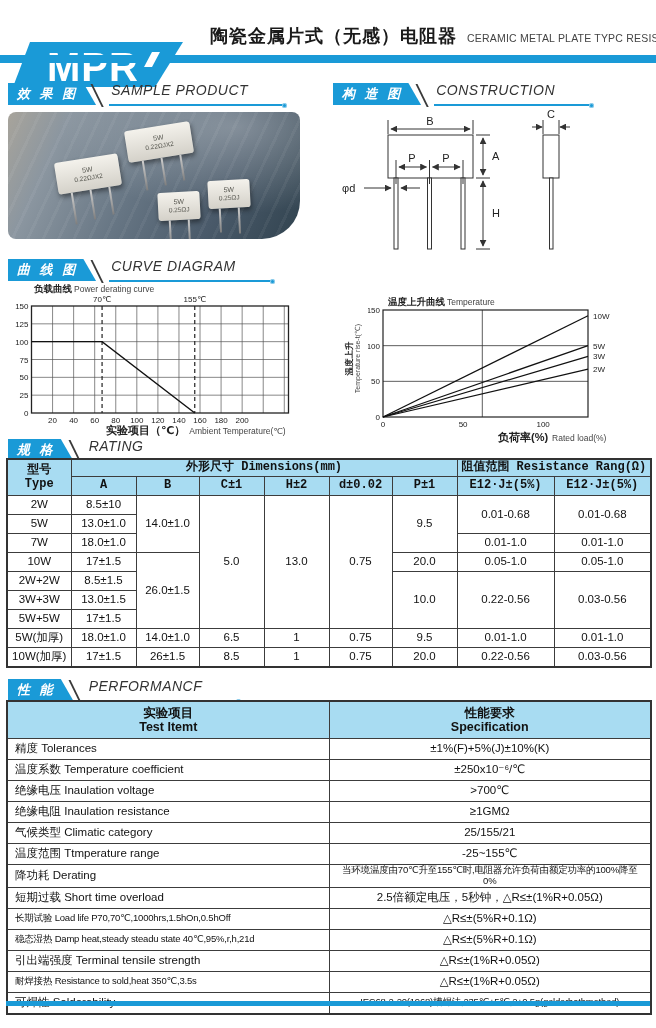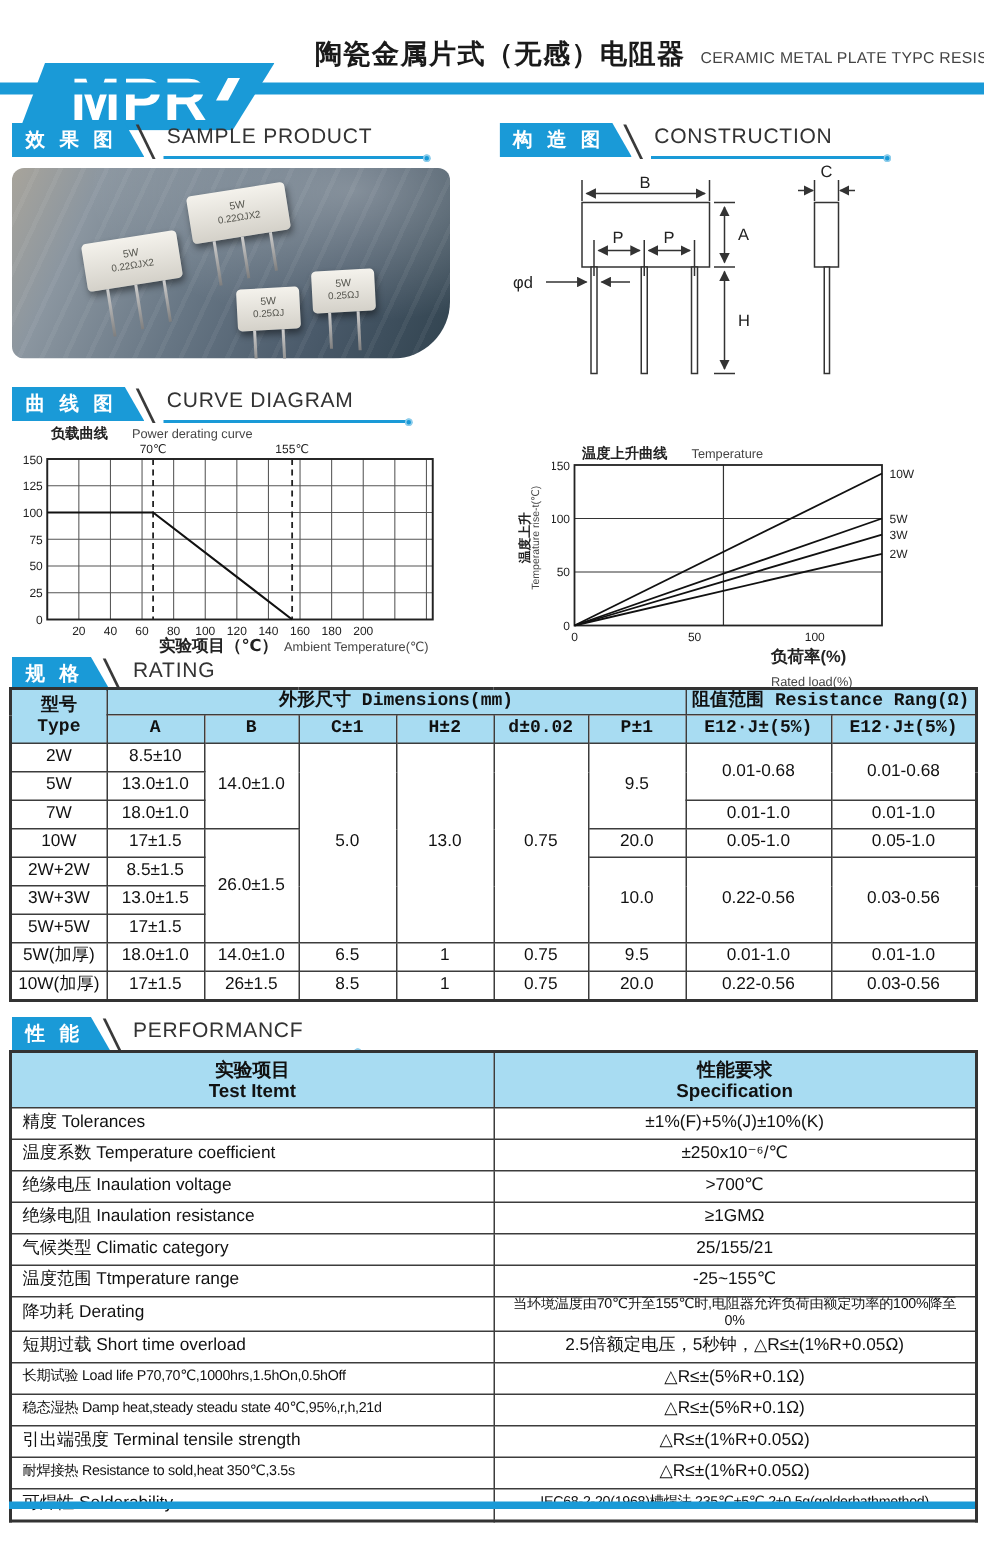--- a/index.html
+++ b/index.html
@@ -12,21 +12,21 @@
         clip-path:polygon(17px 0,100% 0,calc(100% - 28px) 100%,0 100%);
         display:flex;align-items:flex-end;justify-content:center;margin-top:32px;}
   .logo span{color:#fff;font-size:40px;font-weight:bold;letter-spacing:1px;line-height:1;padding-right:10px;}
   .head-bar{position:absolute;left:0;top:55px;width:656px;height:8px;background:var(--blue);}
   .head-gap{position:absolute;left:148px;top:52px;width:8px;height:15px;background:#fff;transform:skewX(-28deg);}
   .head-titles{position:absolute;left:210px;top:24px;display:flex;align-items:baseline;gap:10px;white-space:nowrap;}
   .t-cn{font-size:18px;font-weight:bold;color:#1a1a1a;letter-spacing:1px;}
   .t-en{font-size:10.5px;color:#444;letter-spacing:0.2px;}
 
   
-  .sec{position:absolute;display:flex;align-items:flex-start;gap:13px;white-space:nowrap;}
+  .sec{position:absolute;display:flex;align-items:center;gap:13px;white-space:nowrap;font-style:italic;}
   .badge-wrap{position:relative;display:inline-block;}
   .badge-wrap::after{content:"";position:absolute;top:1px;right:-2px;width:2px;height:100%;background:#3a3a3a;transform:skewX(26deg);}
   .badge-bg{display:inline-block;background:var(--blue);color:#fff;font-size:13px;font-weight:bold;
             letter-spacing:3px;padding:3px 18px 4px 9px;line-height:1.2;
             clip-path:polygon(0 0,calc(100% - 13px) 0,100% 100%,0 100%);}
   .sec-en{font-size:14px;color:#333;padding:0 38px 6px 2px;border-bottom:2px solid var(--blue);
           position:relative;letter-spacing:0.5px;}
   .sec-en::after{content:"";position:absolute;right:-1px;bottom:-3.5px;width:5px;height:5px;border-radius:50%;
           background:var(--blue);box-shadow:inset 0 0 0 1px rgba(255,255,255,.5);}
 
@@ -37,21 +37,21 @@
        repeating-linear-gradient(115deg, rgba(255,255,255,.05) 0 3px, transparent 3px 14px),
        linear-gradient(115deg,#a8a49b 0%,#8b96a0 18%,#677684 45%,#4a5a6a 72%,#31434f 100%);}
   .res{position:absolute;display:flex;flex-direction:column;align-items:center;justify-content:center;
        background:linear-gradient(180deg,#f4f2ec,#d4d1c9);border-radius:3px;
        box-shadow:1px 3px 5px rgba(0,0,0,.45);color:#55554e;text-align:center;line-height:1.15;}
   .res .l1{font-size:7px;} .res .l2{font-size:6.5px;}
   .leg{position:absolute;top:100%;width:2px;background:linear-gradient(#cfcfcf,#7e7e7e);}
 
   
   .chartwrap{position:absolute;}
-  .c-title{position:absolute;display:flex;align-items:baseline;gap:16px;white-space:nowrap;}
+  .c-title{position:absolute;display:flex;align-items:baseline;gap:2px;white-space:nowrap;}
   .c-title .cn{font-size:9.5px;font-weight:bold;color:#222;}
   .c-title .en{font-size:8.5px;color:#444;text-align:right;}
   .c-xlabel{position:absolute;display:flex;align-items:baseline;gap:4px;white-space:nowrap;}
   .c-xlabel .cn{font-size:11px;font-weight:bold;color:#222;}
   .c-xlabel .en{font-size:8.5px;color:#444;}
   .c-ylabel{position:absolute;width:120px;text-align:center;transform:rotate(-90deg);line-height:1.1;}
   .c-ylabel .cn{font-size:8.5px;font-weight:bold;color:#222;display:block;}
   .c-ylabel .en{font-size:7px;color:#444;display:block;}
   svg text{font-family:"Liberation Sans","DejaVu Sans",sans-serif;}
 
@@ -264,21 +264,21 @@
         <text x="12" y="9" text-anchor="end" font-size="8" fill="#222">150</text>
         <polyline points="15,113 220,11.706666666666663" fill="none" stroke="#111" stroke-width="1.2"></polyline>
         <text x="225" y="14.706666666666663" font-size="8" fill="#222">10W</text>
         <polyline points="15,113 220,41.66666666666667" fill="none" stroke="#111" stroke-width="1.2"></polyline>
         <text x="225" y="44.66666666666667" font-size="8" fill="#222">5W</text>
         <polyline points="15,113 220,52.36666666666667" fill="none" stroke="#111" stroke-width="1.2"></polyline>
         <text x="225" y="55.36666666666667" font-size="8" fill="#222">3W</text>
         <polyline points="15,113 220,65.20666666666668" fill="none" stroke="#111" stroke-width="1.2"></polyline>
         <text x="225" y="68.20666666666668" font-size="8" fill="#222">2W</text>
       </svg>
-    <div class="c-xlabel" style="left:176px;top:134px;flex-direction:column;">
+    <div class="c-xlabel" style="left:160px;top:134px;">
       <span class="cn">负荷率(%)</span>
       <span class="en">Rated load(%)</span>
     </div>
   </div>
 
   <table class="rating">
     <colgroup>
       <col style="width:64px">
         <col style="width:65px">
         <col style="width:63px">

